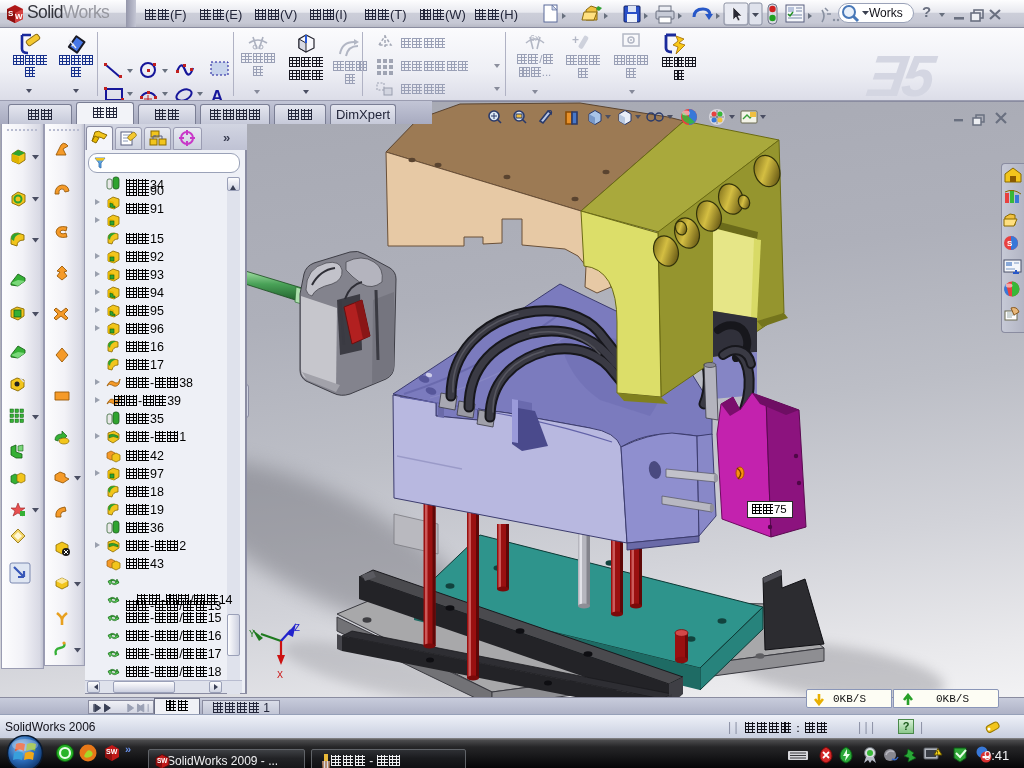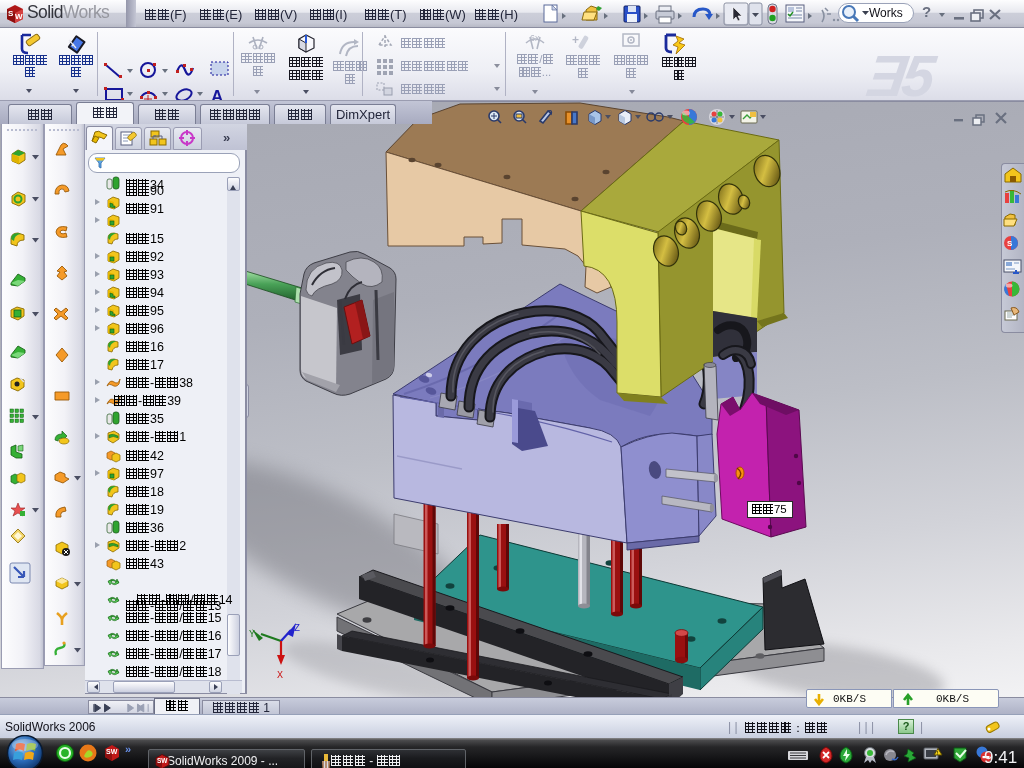--- a/index.html
+++ b/index.html
@@ -1046,14 +1046,14 @@
         <rect x="140" y="5" width="10" height="7" fill="#3a3e46"></rect>
         <polygon points="148,10 156,10 152,3.5" fill="#f2d018" stroke="#5a4a00"></polygon>
         <text x="150.5" y="9.5" font-size="6" fill="#000">!</text>
       </g>
   <path d="M168 3 h12 v10 l-6 4 -6 -4z" fill="#30a838" stroke="#0a5a14"></path>
       <path d="M170 8 l4 4 6 -7" stroke="#e8ffe8" stroke-width="2" fill="none"></path>
   <circle cx="196" cy="7" r="5.5" fill="#3878d8"></circle>
       <circle cx="200" cy="12" r="5.5" fill="#d83030"></circle>
       <rect x="196.5" y="11" width="7" height="2.2" fill="#fff"></rect>
  </svg>
- <div class="abs" style="left:984px;top:10px;font-size:17px;color:#f2f2f4">9:41</div>
+ <div class="abs" style="left:984px;top:10px;font-size:13px;color:#f2f2f4">9:41</div>
 </div>
 
 </body></html>

